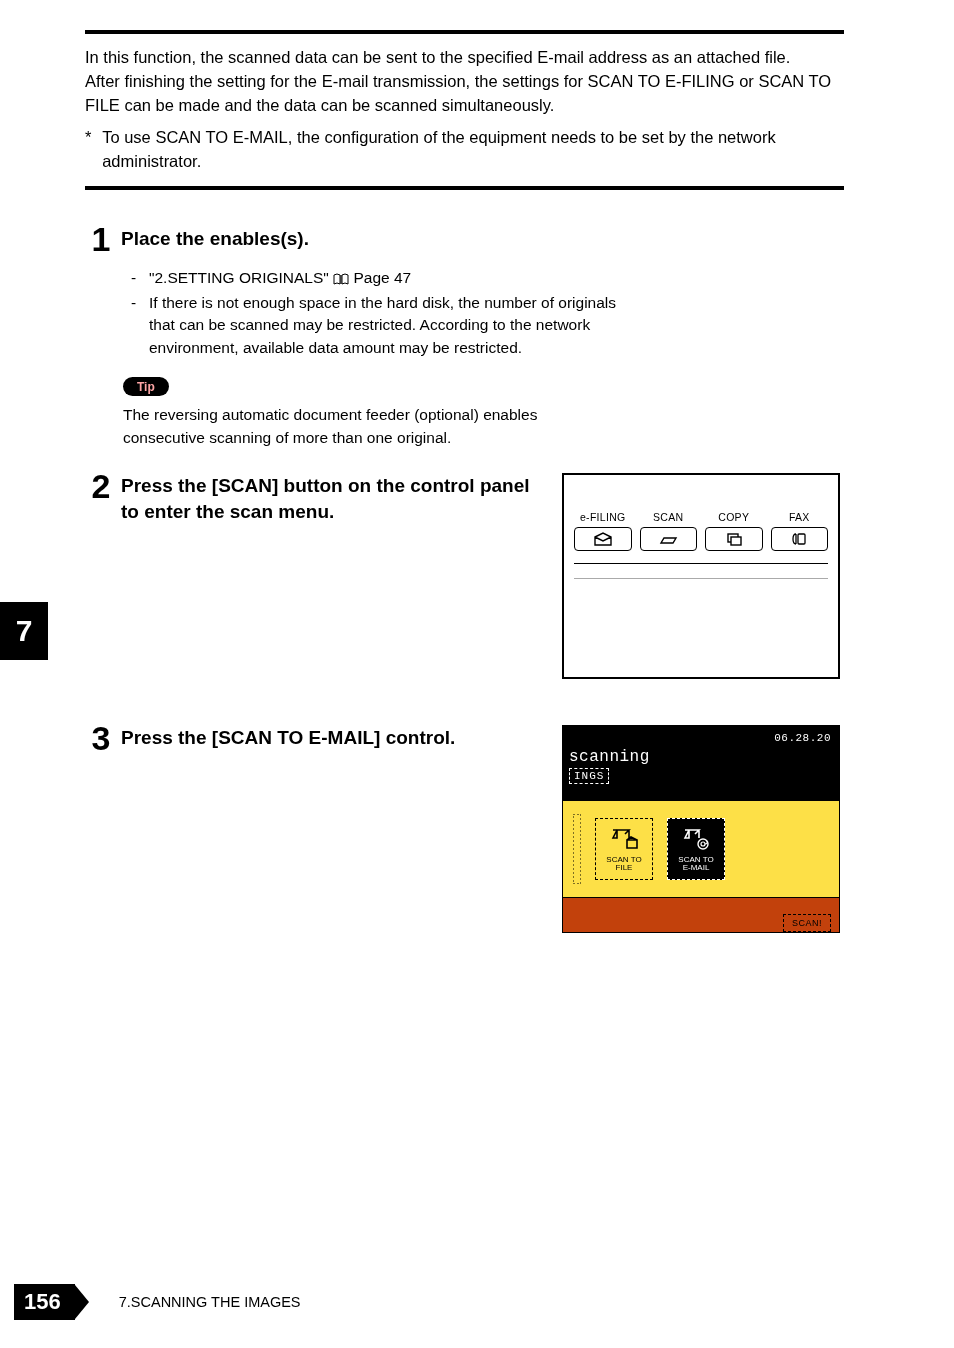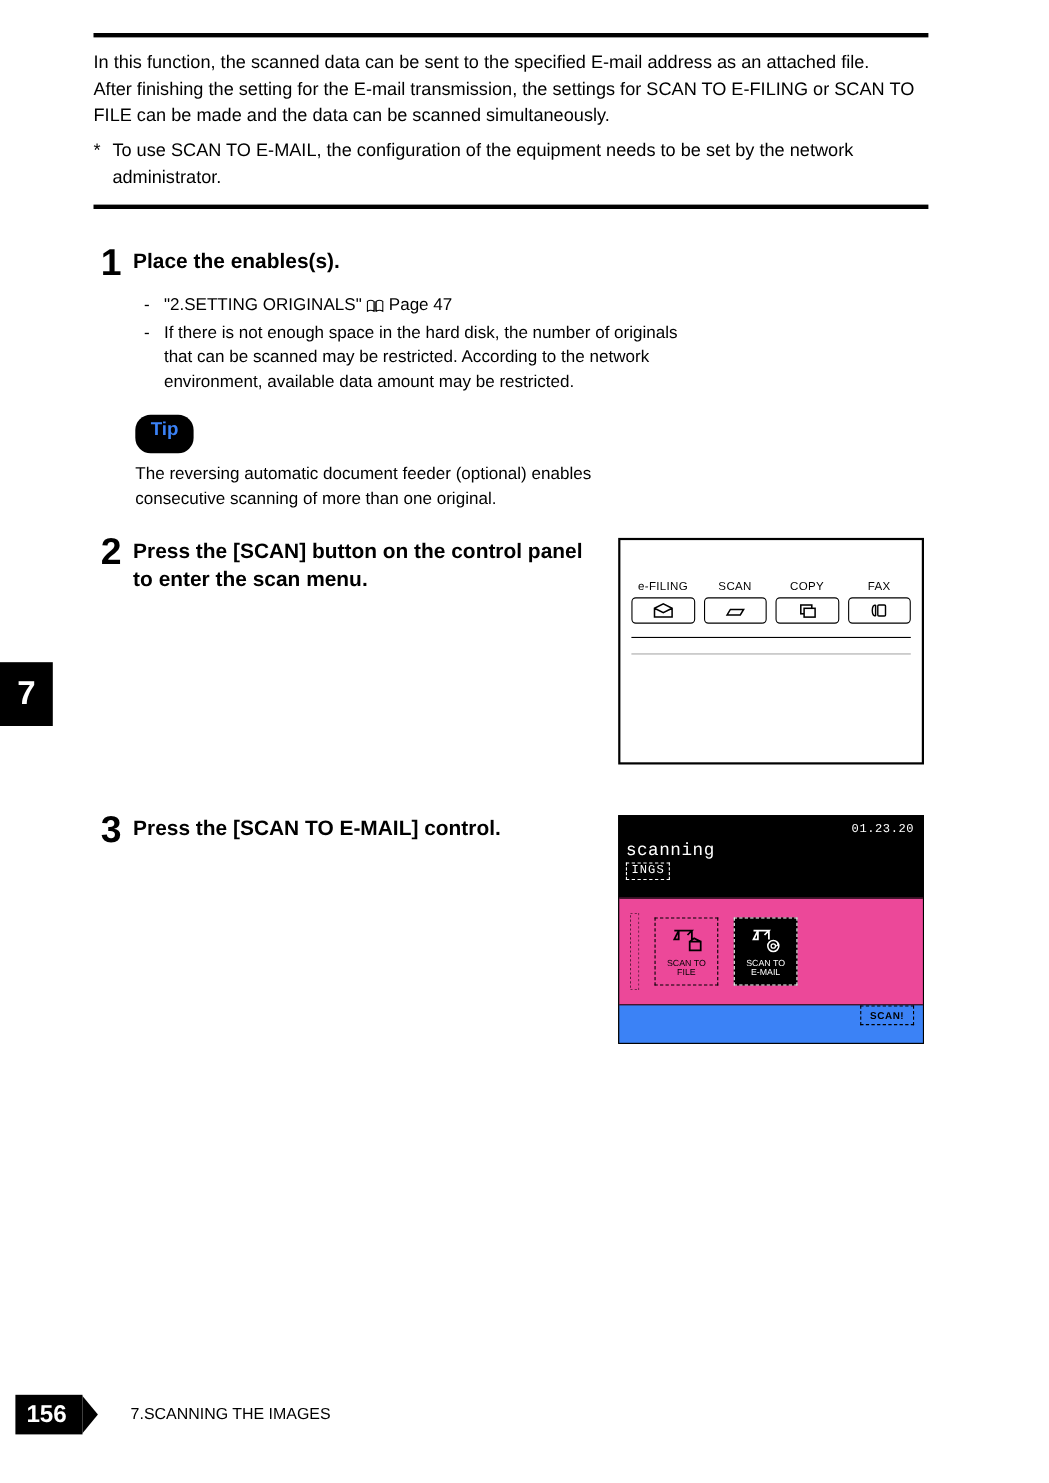--- a/index.html
+++ b/index.html
@@ -15,48 +15,48 @@
   .note-ast { width:18px; }
   .step { display:flex; align-items:flex-start; margin-top:36px; }
   .step-num { font-size:34px; font-weight:bold; width:32px; text-align:center; line-height:1; margin-top:-4px; }
   .step-body { flex:1; padding-left:4px; }
   .step-head { font-size:19px; font-weight:bold; line-height:1.35; }
   .sub-list { margin-top:16px; padding-left:10px; font-size:15.5px; line-height:1.45; }
   .sub-list .li { display:flex; margin-bottom:0; }
   .sub-list .dash { width:18px; }
   .sub-list .txt { flex:1; max-width:470px; }
   .book-icon { display:inline-block; vertical-align:-2px; }
-  .tip-badge { display:inline-block; background:#000; color:#3b82f6; border-radius:14px; padding:3px 14px 12px; font-size:17px; font-weight:bold; margin:18px 0 8px 2px; }
+  .tip-badge { display:inline-block; background:#000; color:#fca5a5; border-radius:14px; padding:3px 14px 2px; font-size:12px; font-weight:bold; margin:18px 0 8px 2px; }
   .tip-text { font-size:15.5px; line-height:1.45; max-width:440px; margin-left:2px; }
   .step-row { display:flex; align-items:flex-start; }
   .step-left { flex:1; }
   .step-graphic { width:282px; }
   .panel-box { border:2px solid #000; width:278px; height:206px; padding:12px 10px; }
   .panel-btn-row { display:flex; gap:8px; margin-top:24px; }
   .panel-col { width:58px; text-align:center; }
   .panel-label { font-size:10.5px; letter-spacing:.3px; margin-bottom:4px; }
   .panel-btn { border:1.5px solid #000; border-radius:4px; height:24px; display:flex; align-items:center; justify-content:center; }
   .panel-divider { border-top:1.5px solid #000; margin-top:12px; }
   .panel-divider2 { border-top:1px solid #aaa; margin-top:14px; }
 
   .screen { width:278px; border:.5px solid #000; background:#000; color:#fff; font-family: "Courier New", monospace; font-size:12px; }
   .screen-top { height:74px; padding:8px 6px 4px; position:relative; }
   .screen-date { position:absolute; top:6px; right:8px; font-size:11px; letter-spacing:.5px; }
   .screen-word { margin-top:14px; font-size:16px; letter-spacing:.5px; }
   .screen-ings { border:1.5px dashed #fff; display:inline-block; padding:1px 4px; font-size:11px; letter-spacing:1px; margin-top:2px; }
-  .screen-mid { background:#ec4899; color:#000; height:98px; border-top:.5px solid #000; border-bottom:.5px solid #000; display:flex; align-items:center; padding:0 10px; gap:14px; }
+  .screen-mid { background:#fde047; color:#000; height:98px; border-top:.5px solid #000; border-bottom:.5px solid #000; display:flex; align-items:center; padding:0 10px; gap:14px; }
   .soft-btn { border:1.5px dashed #000; width:58px; height:62px; display:flex; flex-direction:column; align-items:center; justify-content:center; }
   .soft-btn .lbl { font-size:8px; text-align:center; line-height:1.05; margin-top:4px; font-family:Arial,Helvetica,sans-serif; }
   .soft-btn.inv { background:#000; color:#fff; border-color:#fff; }
   .soft-btn.inv svg path, .soft-btn.inv svg rect, .soft-btn.inv svg polyline, .soft-btn.inv svg circle { stroke:#fff !important; }
-  .screen-bot { background:#3b82f6; color:#000; height:34px; display:flex; justify-content:flex-end; align-items:flex-start; padding:0 8px;font-weight:bold; }
+  .screen-bot { background:#c2410c; color:#000; height:34px; display:flex; justify-content:flex-end; align-items:flex-end; padding:0 8px; }
   .scan-small { border:1.5px dashed #000; font-size:9px; padding:3px 8px; font-family:Arial; letter-spacing:.5px; }
 
   .side-tab { position:absolute; left:0; top:572px; background:#000; color:#fff; width:48px; height:58px; display:flex; align-items:center; justify-content:center; font-size:30px; font-weight:bold; }
-  .footer { position:absolute; bottom:74px; left:14px; display:flex; align-items:center; }
+  .footer { position:absolute; bottom:58px; left:14px; display:flex; align-items:center; }
   .foot-page { background:#000; color:#fff; font-size:22px; font-weight:bold; padding:5px 14px 5px 10px; }
   .foot-wedge { width:0; height:0; border-top:17px solid transparent; border-bottom:17px solid transparent; border-left:14px solid #000; }
   .foot-chap { font-size:14.5px; margin-left:30px; }
 </style>
 </head>
 <body>
 <div class="page">
 
 
 <div class="content">
@@ -152,21 +152,21 @@
   <div class="step step-row" style="margin-top:46px">
     <div class="step-left" style="display:flex">
       <div class="step-num">3</div>
       <div class="step-body">
         <div class="step-head" style="max-width:420px">Press the [SCAN TO E-MAIL] control.</div>
       </div>
     </div>
     <div class="step-graphic">
       <div class="screen">
         <div class="screen-top">
-          <div class="screen-date">01.23.20</div>
+          <div class="screen-date">06.28.20</div>
           <div class="screen-word">scanning</div>
           <div class="screen-ings">INGS</div>
         </div>
         <div class="screen-mid">
           <svg width="8" height="70" viewBox="0 0 8 70">
                 <rect x="0" y="0" width="8" height="70" fill="none" stroke="#000" stroke-width="1" stroke-dasharray="2 2"></rect>
               </svg>
           <div class="soft-btn">
             <svg width="30" height="26" viewBox="0 0 30 26">
               <path d="M4 4 L20 4 L16 8 M20 4 L20 12 M18 14 L28 14 L28 22 L18 22 Z M18 14 L22 11 L28 14" fill="none" stroke="#000" stroke-width="1.6"></path>

